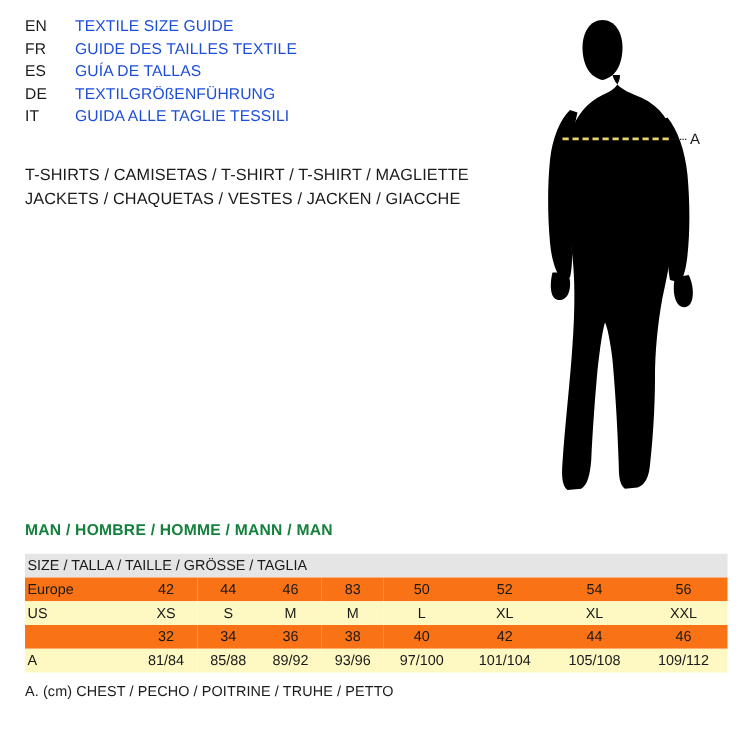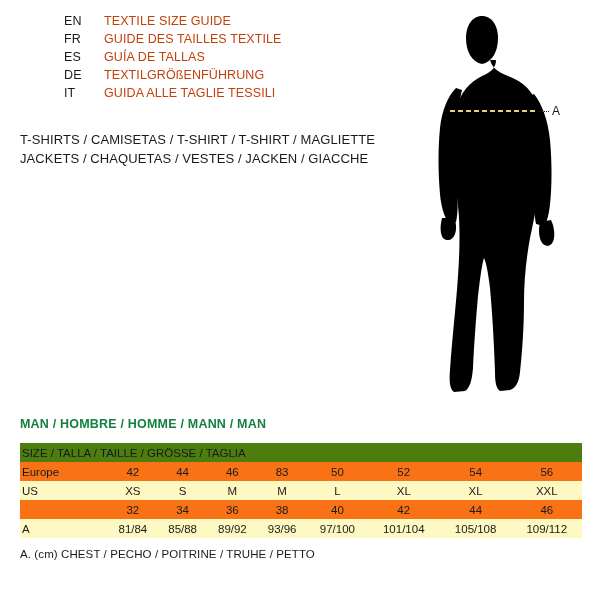--- a/index.html
+++ b/index.html
@@ -22,29 +22,28 @@
     left: 20px;
     top: 14px;
     width: 360px;
   }
   .lang-row {
     display: flex;
     align-items: baseline;
     height: 18px;
     font-size: 12.5px;
     letter-spacing: 0.1px;
-    margin-left: 44px;
   }
   .lang-code {
     width: 40px;
     flex: 0 0 40px;
     color: #1a1a1a;
   }
   .lang-text {
-    color: #c2410c;
+    color: #1d4ed8;
   }
 
   
   .cat-block {
     position: absolute;
     left: 20px;
     top: 110px;
     width: 400px;
     margin-top: 20px;
   }
@@ -110,21 +109,21 @@
   }
   .size-table td.label {
     padding-left: 2px;
     text-align: left;
     width: 86px;
   }
   .size-table td.val {
     text-align: center;
   }
   tr.row-head td {
-    background: #4d7c0f;
+    background: #e5e5e5;
     font-weight: normal;
   }
   tr.row-a td, tr.row-c td {
     background: #f97316;
   }
   tr.row-b td, tr.row-d td {
     background: #fef9c3;
   }
 
   

